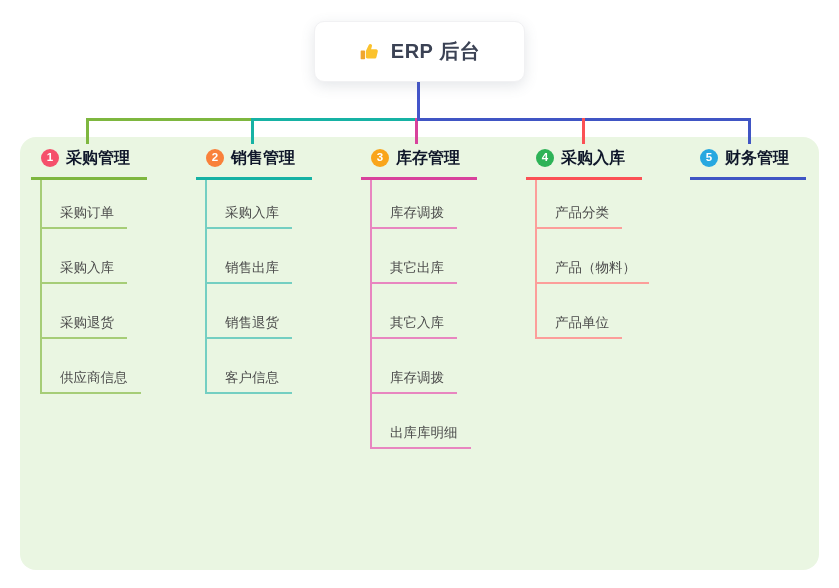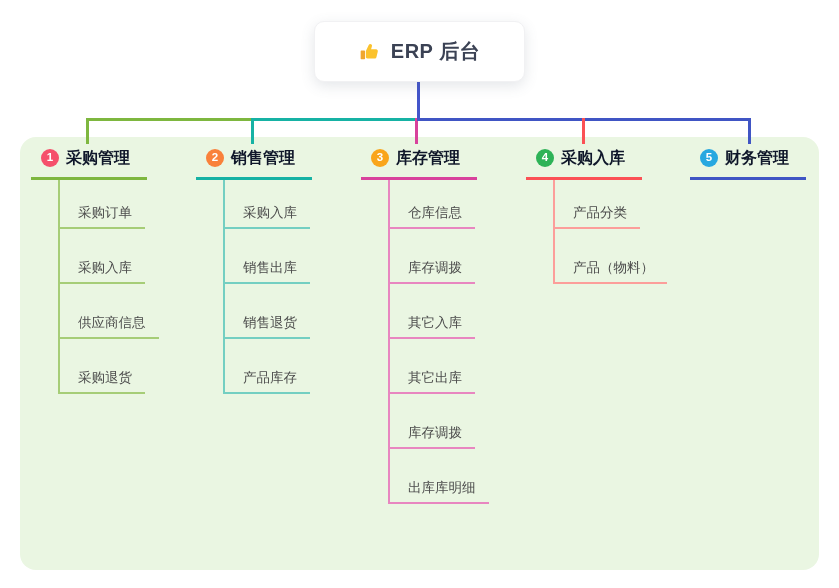--- a/index.html
+++ b/index.html
@@ -74,21 +74,21 @@
     line-height: 1;
   }
   .branch-label {
     font-size: 16px;
     font-weight: 600;
     color: #0f172a;
     line-height: 22px;
     white-space: nowrap;
   }
   .children {
-    margin-left: 27px;
+    margin-left: 9px;
     border-left: 2px solid var(--light);
     width: max-content;
   }
   .child {
     box-sizing: border-box;
     height: 55px;
     width: max-content;
     border-bottom: 2px solid var(--light);
     padding: 0 13px 0 18px;
     display: flex;
@@ -138,66 +138,63 @@
       <span class="branch-label">采购管理</span>
     </div>
     <div class="children">
         <div class="child">
           <span class="child-label">采购订单</span>
         </div>
         <div class="child">
           <span class="child-label">采购入库</span>
         </div>
         <div class="child">
+          <span class="child-label">采购退货</span>
+        </div>
+        <div class="child">
           <span class="child-label">供应商信息</span>
-        </div>
-        <div class="child">
-          <span class="child-label">采购退货</span>
         </div>
       </div>
   </div>
 
   <div class="branch" style="left: 196px; --line: #16b2a4; --light: #74cfc2; --badge: #f9813b;">
     <div class="branch-header">
       <span class="badge">2</span>
       <span class="branch-label">销售管理</span>
     </div>
     <div class="children">
         <div class="child">
           <span class="child-label">采购入库</span>
         </div>
         <div class="child">
           <span class="child-label">销售出库</span>
         </div>
         <div class="child">
           <span class="child-label">销售退货</span>
         </div>
         <div class="child">
-          <span class="child-label">产品库存</span>
+          <span class="child-label">客户信息</span>
         </div>
       </div>
   </div>
 
   <div class="branch" style="left: 361px; --line: #d8429c; --light: #e886c0; --badge: #f9a51b;">
     <div class="branch-header">
       <span class="badge">3</span>
       <span class="branch-label">库存管理</span>
     </div>
     <div class="children">
         <div class="child">
-          <span class="child-label">仓库信息</span>
-        </div>
-        <div class="child">
           <span class="child-label">库存调拨</span>
         </div>
         <div class="child">
+          <span class="child-label">其它出库</span>
+        </div>
+        <div class="child">
           <span class="child-label">其它入库</span>
-        </div>
-        <div class="child">
-          <span class="child-label">其它出库</span>
         </div>
         <div class="child">
           <span class="child-label">库存调拨</span>
         </div>
         <div class="child">
           <span class="child-label">出库库明细</span>
         </div>
       </div>
   </div>
 
@@ -206,20 +203,23 @@
       <span class="badge">4</span>
       <span class="branch-label">采购入库</span>
     </div>
     <div class="children">
         <div class="child">
           <span class="child-label">产品分类</span>
         </div>
         <div class="child">
           <span class="child-label">产品（物料）</span>
         </div>
+        <div class="child">
+          <span class="child-label">产品单位</span>
+        </div>
       </div>
   </div>
 
   <div class="branch" style="left: 690px; --line: #4055c4; --light: #8399da; --badge: #27a8e0;">
     <div class="branch-header">
       <span class="badge">5</span>
       <span class="branch-label">财务管理</span>
     </div>
   </div>
 

